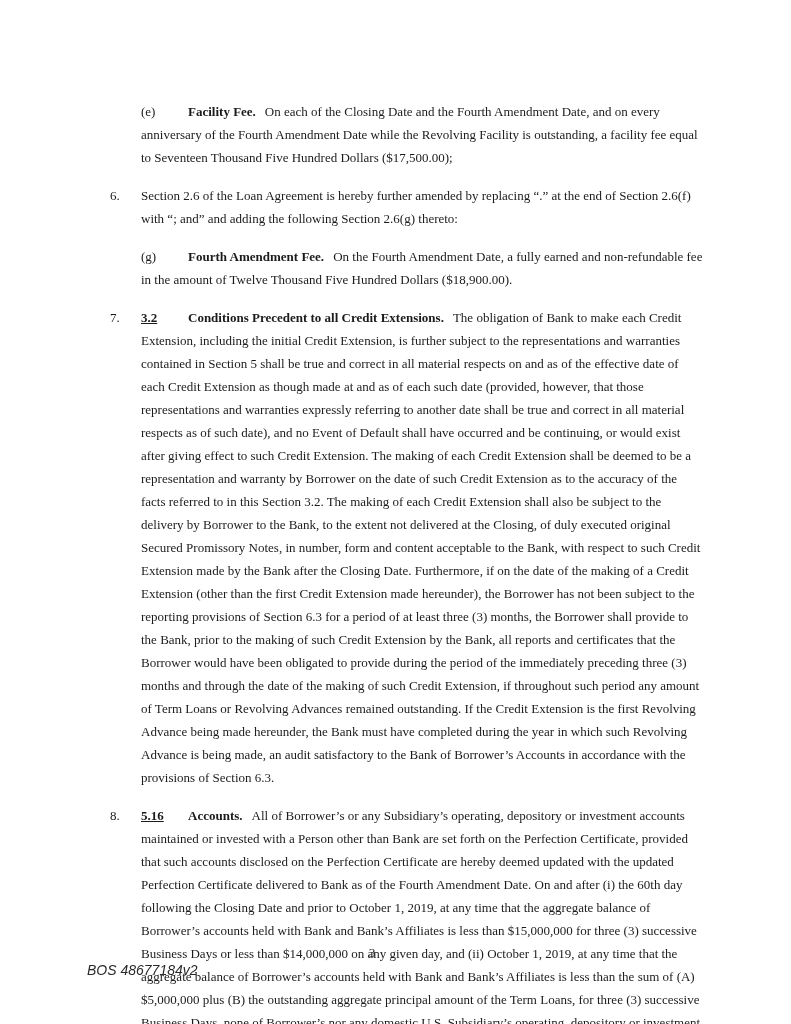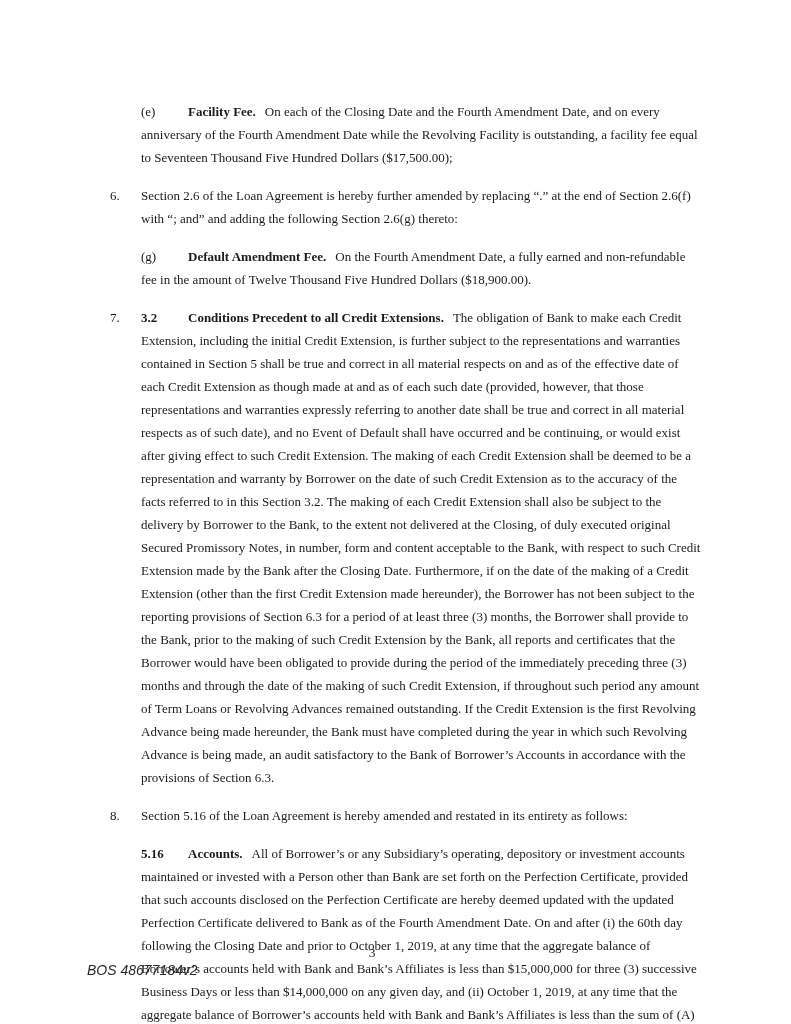--- a/index.html
+++ b/index.html
@@ -36,21 +36,21 @@
   .num {
     position: absolute;
     left: -31px;
     top: 0;
   }
   
   .plabel {
     display: inline-block;
     width: 47px;
   }
-  .plabel.bold { font-weight: bold; }
+  .plabel.bold { font-weight: bold; text-decoration: underline; }
   .phead {
     font-weight: bold;
     margin-right: 9px;
   }
   .page-num {
     position: absolute;
     top: 933px;
     left: 0;
     width: 744px;
     text-align: center;
@@ -76,33 +76,33 @@
 
     <div class="block">
       <span class="plabel">(e)</span><span class="phead">Facility Fee.</span><span>On each of the Closing Date and the Fourth Amendment Date, and on every anniversary of the Fourth Amendment Date while the Revolving Facility is outstanding, a facility fee equal to Seventeen Thousand Five Hundred Dollars ($17,500.00);</span>
     </div>
 
     <div class="block item">
       <span class="num">6.</span><span>Section 2.6 of the Loan Agreement is hereby further amended by replacing “.”  at the end of Section 2.6(f) with “; and” and adding the following Section 2.6(g) thereto:</span>
     </div>
 
     <div class="block">
-      <span class="plabel">(g)</span><span class="phead">Default Amendment Fee.</span><span>On the Fourth Amendment Date, a fully earned and non-refundable fee in the amount of Twelve Thousand Five Hundred Dollars ($18,900.00).</span>
+      <span class="plabel">(g)</span><span class="phead">Fourth Amendment Fee.</span><span>On the Fourth Amendment Date, a fully earned and non-refundable fee in the amount of Twelve Thousand Five Hundred Dollars ($18,900.00).</span>
     </div>
 
     <div class="block item">
       <span class="num">7.</span>
     </div>
 
     <div class="block">
       <span class="plabel bold">3.2</span><span class="phead">Conditions Precedent to all Credit Extensions.</span><span>The obligation of Bank to make each Credit Extension, including the initial Credit Extension, is further subject to the representations and warranties contained in Section 5 shall be true and correct in all material respects on and as of the effective date of each Credit Extension as though made at and as of each such date (provided, however, that those representations and warranties expressly referring to another date shall be true and correct in all material respects as of such date), and no Event of Default shall have occurred and be continuing, or would exist after giving effect to such Credit Extension.  The making of each Credit Extension shall be deemed to be a representation and warranty by Borrower on the date of such Credit Extension as to the accuracy of the facts referred to in this Section 3.2.  The making of each Credit Extension shall also be subject to the delivery by Borrower to the Bank, to the extent not delivered at the Closing, of duly executed original Secured Promissory Notes, in number, form and content acceptable to the Bank, with respect to such Credit Extension made by the Bank after the Closing Date.  Furthermore, if on the date of the making of a Credit Extension (other than the first Credit Extension made hereunder), the Borrower has not been subject to the reporting provisions of Section 6.3 for a period of at least three (3) months, the Borrower shall provide to the Bank, prior to the making of such Credit Extension by the Bank, all reports and certificates that the Borrower would have been obligated to provide during the period of the immediately preceding three (3) months and through the date of the making of such Credit Extension, if throughout such period any amount of Term Loans or Revolving Advances remained outstanding.  If the Credit Extension is the first Revolving Advance being made hereunder, the Bank must have completed during the year in which such Revolving Advance is being made, an audit satisfactory to the Bank of Borrower’s Accounts in accordance with the provisions of Section 6.3.</span>
     </div>
 
     <div class="block item">
-      <span class="num">8.</span><span>Section 5.16 of the Loan Agreement is hereby amended and restated in its entirety as follows:</span>
+      <span class="num">8.</span>
     </div>
 
     <div class="block">
       <span class="plabel bold">5.16</span><span class="phead">Accounts.</span><span>All of Borrower’s or any Subsidiary’s operating, depository or investment accounts maintained or invested with a Person other than Bank are set forth on the Perfection Certificate, provided that such accounts disclosed on the Perfection Certificate are hereby deemed updated with the updated Perfection Certificate delivered to Bank as of the Fourth Amendment Date.  On and after (i) the 60th day following the Closing Date and prior to October 1, 2019, at any time that the aggregate balance of Borrower’s accounts held with Bank and Bank’s Affiliates is less than $15,000,000 for three (3) successive Business Days or less than $14,000,000 on any given day, and (ii) October 1, 2019, at any time that the aggregate balance of Borrower’s accounts held with Bank and Bank’s Affiliates is less than the sum of (A) $5,000,000 plus (B) the outstanding aggregate principal amount of the Term Loans, for three (3) successive Business Days, none of Borrower’s nor any domestic U.S. Subsidiary’s operating, depository or investment accounts are maintained or invested with a Person other than Bank.  Notwithstanding the foregoing, on and after the 60th day following the Closing Date, neither the Borrower nor any of its domestic Subsidiaries maintains any operating, depository or investment accounts maintained or invested with any Person other than the Bank unless such account (A) is subject to an account control agreement in favor of the Bank in such form and substance as is reasonably acceptable to the Bank, (B) is a deposit account exclusively used for payroll, payroll taxes and other employee wage and benefit payments to or for the benefit of Borrower’s or any domestic U.S. Subsidiary’s employees and identified to Bank by Borrower as such, or (C) is the Exempt Account (provided that such account and is maintained solely in connection with the Transfers of shares of CO2 Solutions, Inc. held by the Borrower on the Closing Date and any cash balance in such</span>
     </div>
 
   </div>
 
   <div class="page-num">3</div>
   <div class="doc-id">BOS 48677184v2</div>

